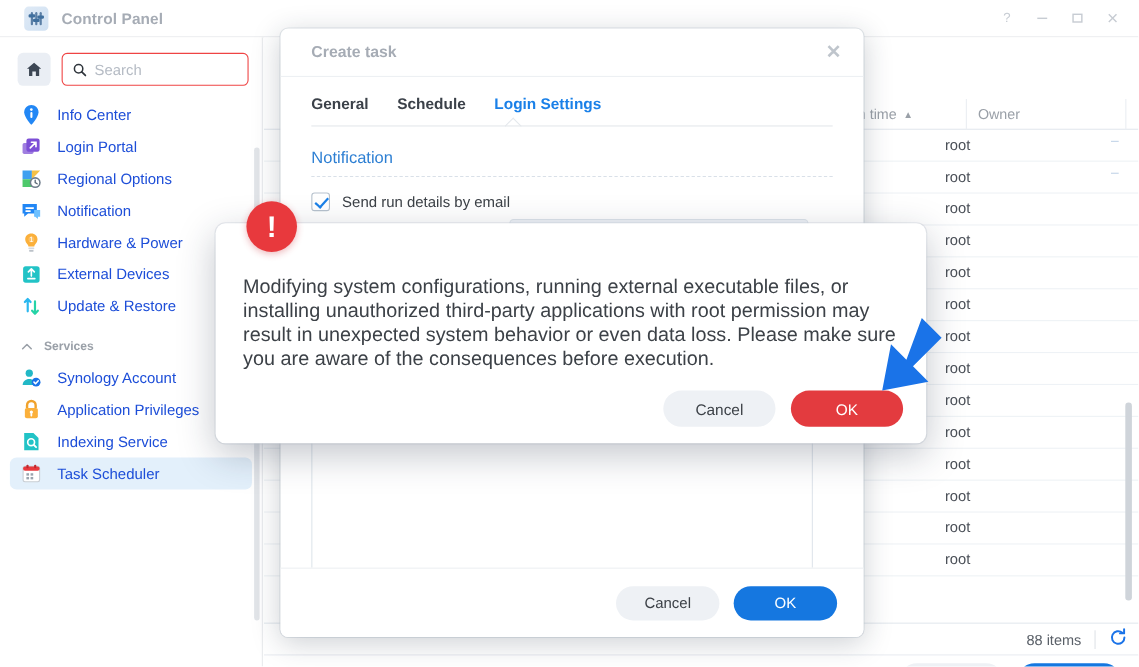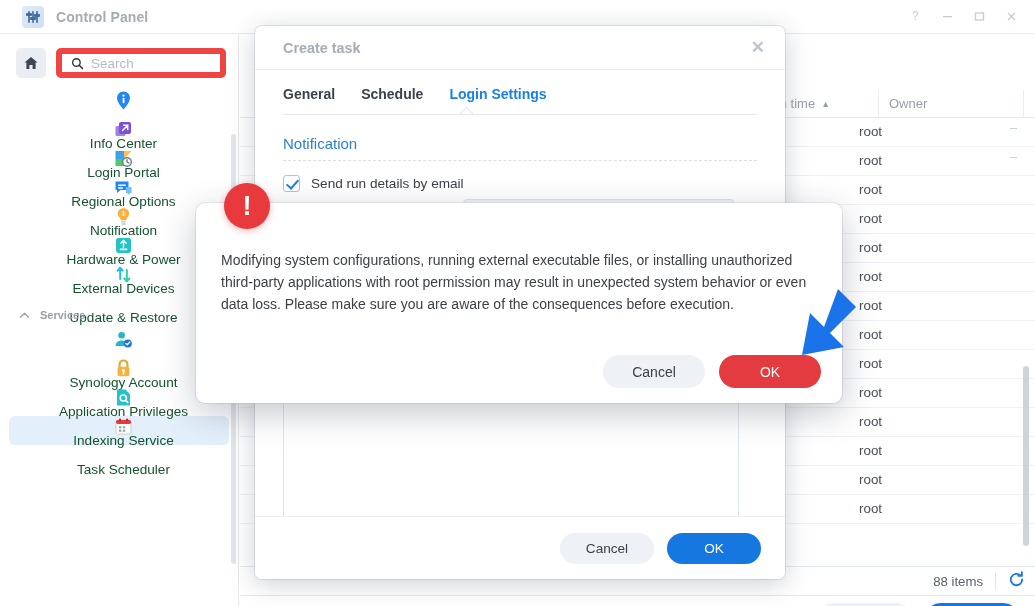--- a/index.html
+++ b/index.html
@@ -45,34 +45,34 @@
     position: absolute; left: 0; top: 34px; width: 239px; height: 572px;
     background: #ffffff; border-right: 1px solid #e8eaed;
     overflow: hidden;
   }
   .side-top { display:flex; align-items:center; padding: 14px 12px 10px 16px; gap: 10px; }
   .home-btn {
     width: 30px; height: 30px; border-radius: 5px; background: #eaeef4;
     display:flex; align-items:center; justify-content:center; flex:none;
   }
   .search-box {
-    flex: 1; height: 30px; border: 6px solid #ef4444; border-radius: 5px;
+    flex: 1; height: 30px; border: 1px solid #ef4444; border-radius: 5px;
     display:flex; align-items:center; gap: 7px; padding: 0 9px; background:#fff;
   }
   .search-box input {
     border: none; outline: none; font-size: 13.5px; color:#333; width:100%;
     font-family: "Liberation Sans", sans-serif; background: transparent;
   }
   .search-box input::placeholder { color: #b5bbc4; }
 
   .nav-list { padding: 2px 0 0 0; }
   .nav-item {
-    display:flex; align-items:center; gap: 25px; height: 29px;
+    display:flex; align-items:center; gap: 13px; height: 29px;
     margin: 0 9px; padding-left: 9px; border-radius: 6px;
-    font-size: 13.6px; color: #14532d; flex-direction: column;
+    font-size: 13.6px; color: #1d4ed8;
   }
   .nav-item.active { background: #e3f0fb; }
   .nav-ico { width: 21px; height: 21px; flex:none; position: relative; }
 
   .group-hdr {
     display:flex; align-items:center; gap: 10px;
     margin: 10px 9px 2px 9px; padding-left: 10px; height: 24px;
     font-size: 11px; font-weight: bold; color: #9aa0a8;
   }
   .chev { width: 11px; height: 11px; flex:none; }
@@ -196,21 +196,21 @@
     box-shadow: 0 10px 34px rgba(28,40,60,.26), 0 0 0 1px rgba(214,220,228,.5);
   }
   .alert-badge {
     position:absolute; left: 28px; top: -20px; width: 46px; height: 46px; border-radius: 50%;
     background: #e8393d; color: #fff; display:flex; align-items:center; justify-content:center;
     font-size: 27px; font-weight: bold; line-height: 1; font-family: "Liberation Sans", sans-serif;
     box-shadow: 0 2px 7px rgba(200,40,50,.32);
   }
   .alert-text {
     position:absolute; left: 25px; top: 46px; width: 600px;
-    font-size: 14px; line-height: 22px; color: #3c4147;
+    font-size: 18px; line-height: 22px; color: #3c4147;
   }
   .alert-actions {
     position:absolute; right: 21px; bottom: 15px; display:flex; align-items:center; gap: 14px;
   }
   .alert-actions .btn { min-width: 102px; height: 33px; border-radius: 17px; font-size: 14px; }
 
   
   .pointer-arrow { position:absolute; left: 782px; top: 283px; width: 80px; height: 100px; pointer-events:none; }
 </style>
 </head>

